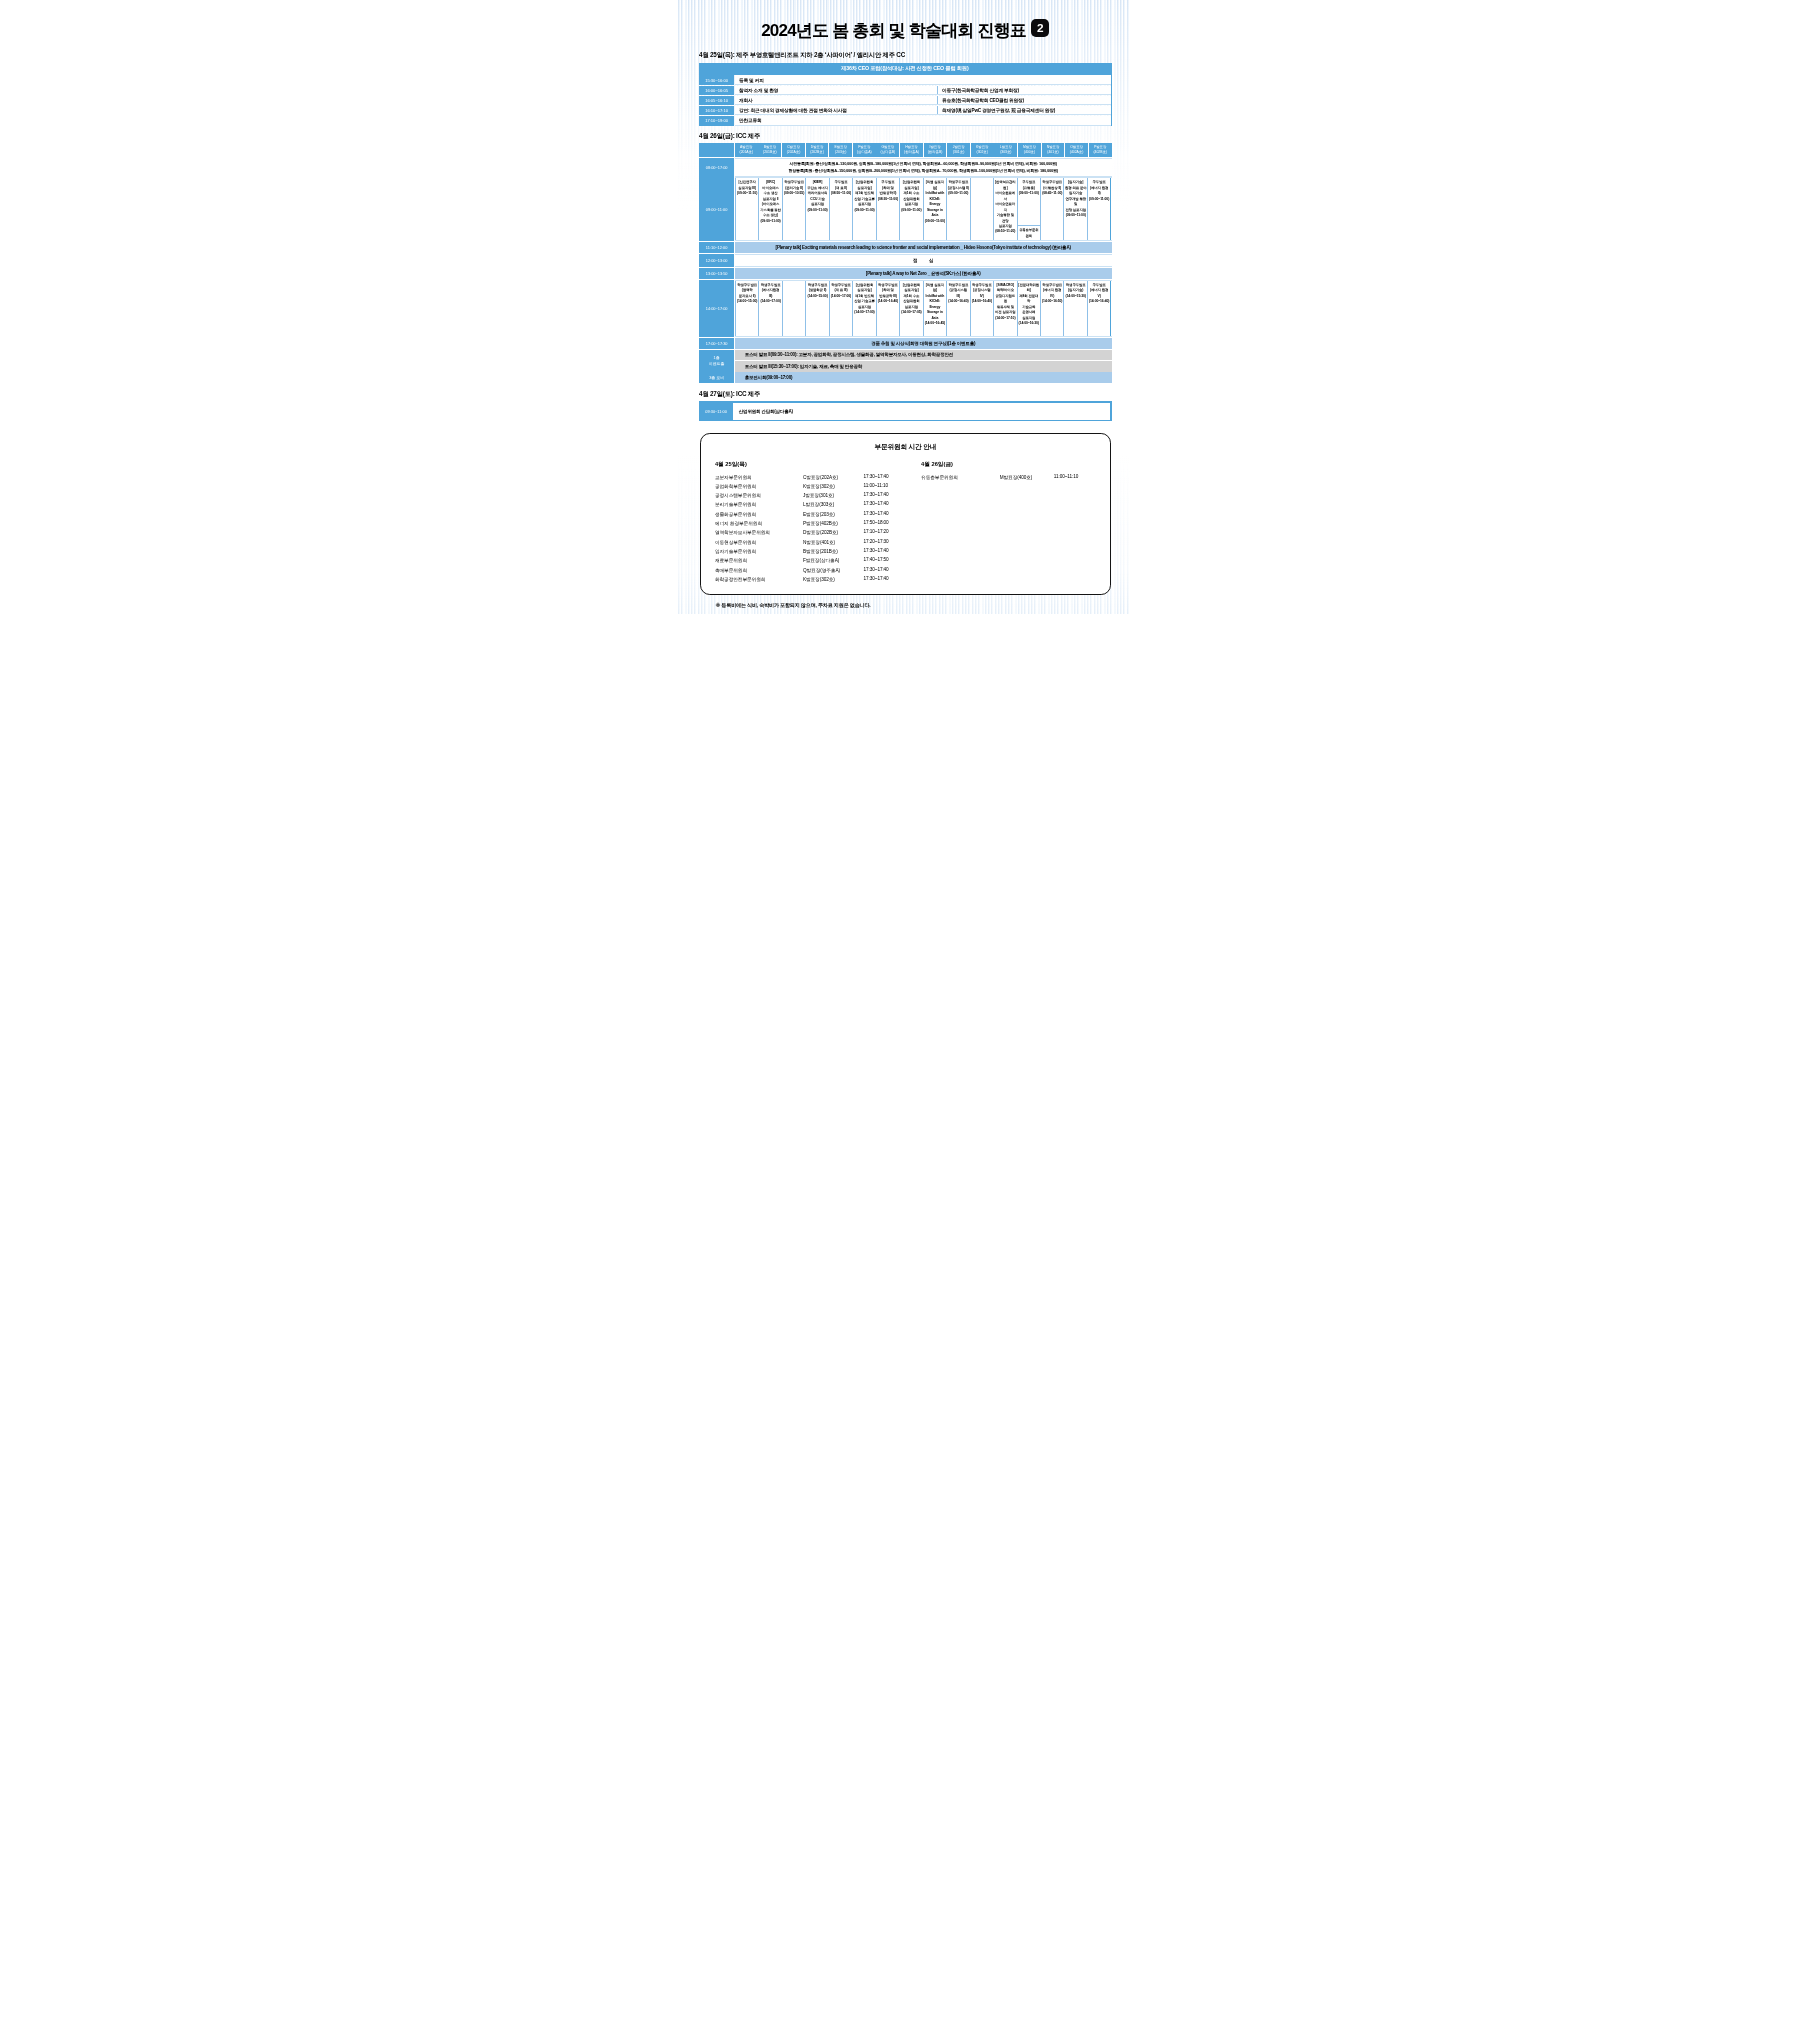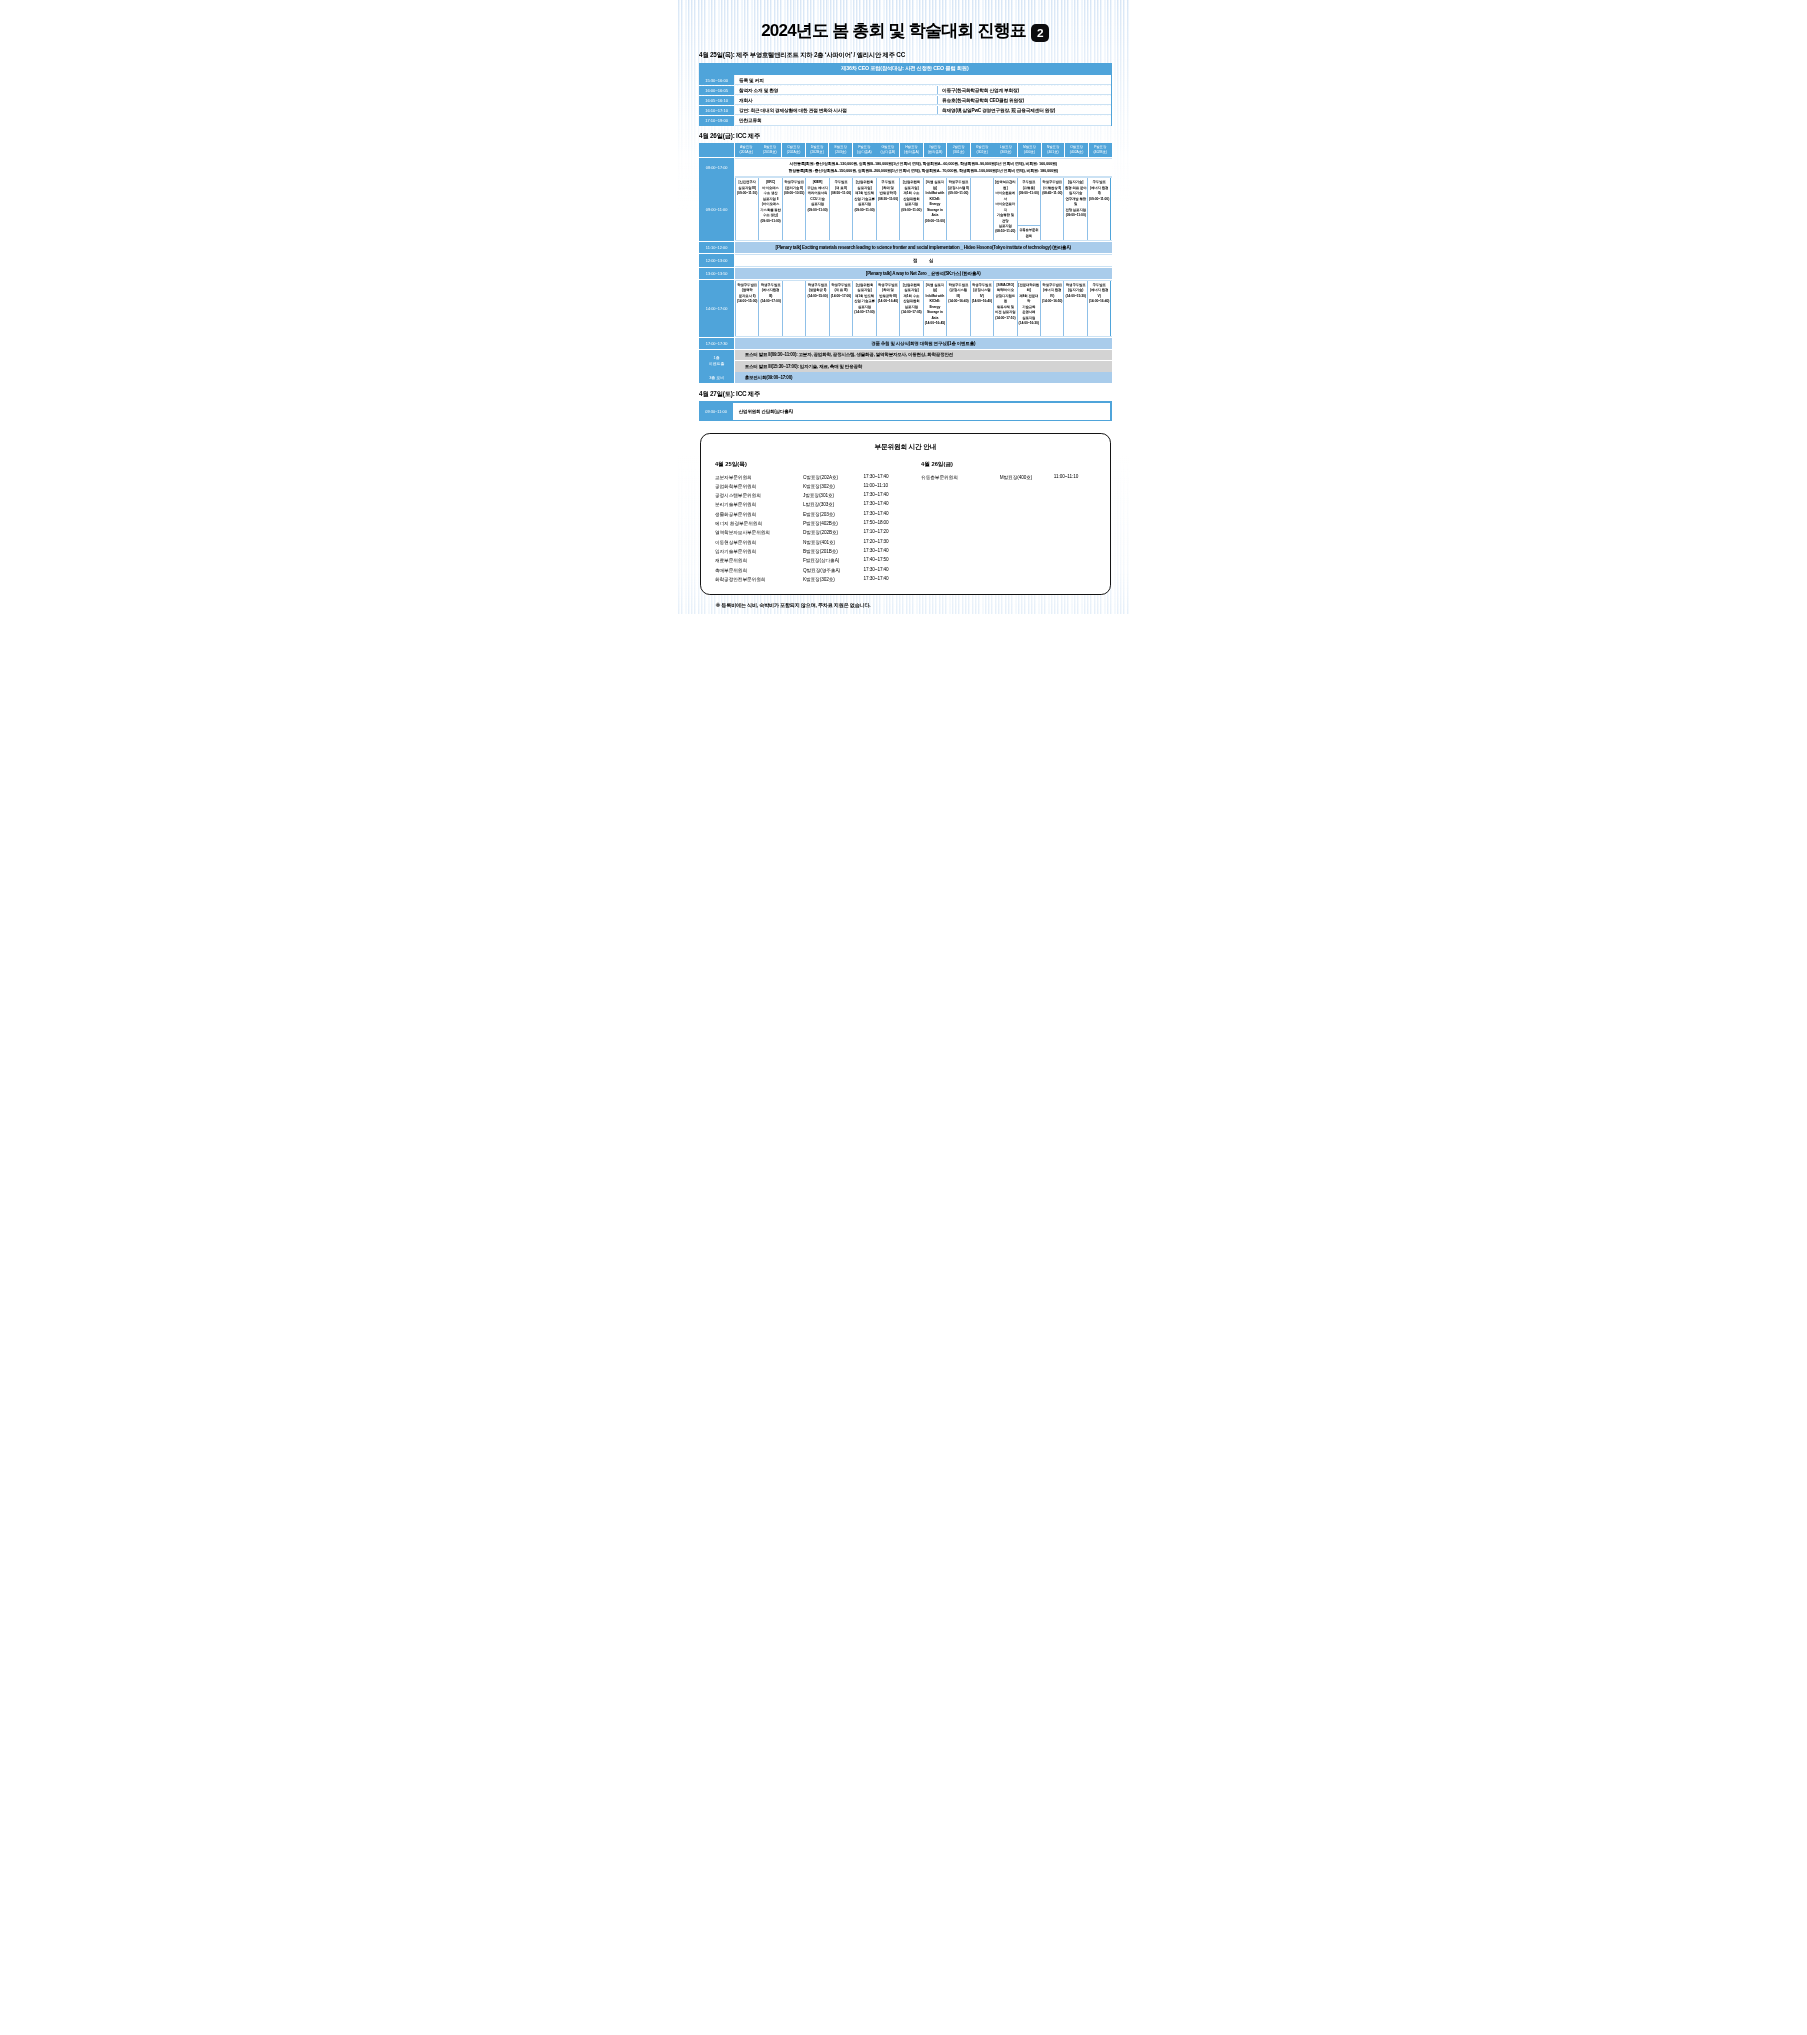--- a/index.html
+++ b/index.html
@@ -7,21 +7,21 @@
   body { font-family:"Liberation Sans","DejaVu Sans",sans-serif; color:#000; }
   .page {
     width:452px; min-height:589px; margin:0 auto; position:relative;
     background:
       linear-gradient(180deg, rgba(255,255,255,0) 0%, rgba(255,255,255,.92) 26%, #fff 34%, #fff 74%, rgba(255,255,255,.75) 93%, rgba(255,255,255,.35) 100%),
       repeating-linear-gradient(90deg, #d9e7f6 0 0.8px, #eef5fc 0.8px 2px, #ffffff 2px 3.3px);
   }
   .content { padding:7.3px 18px 5.7px 21.6px; }
 
   
-  .title-wrap { display:flex; align-items:flex-end; justify-content:center; gap:5.3px; margin:12.2px 0 9px; }
+  .title-wrap { display:flex; align-items:flex-start; justify-content:center; gap:5.3px; margin:12.2px 0 9px; }
   .page-title { font-size:17px; font-weight:bold; letter-spacing:-0.8px; }
   .badge { width:18px; height:18px; background:#0c0c0e; border-radius:4.9px; color:#fff;
            font-size:11.8px; font-weight:bold; display:flex; align-items:center; justify-content:center; }
 
   .sec-heading { font-size:6.3px; font-weight:bold; margin:4.1px 0 2.4px; letter-spacing:-0.2px; }
 
   
   .ceo { margin-bottom:6.5px; border-right:0.8px solid #4FA4DA; }
   .ceo-header { background:#4FA4DA; color:#fff; text-align:center; font-weight:bold;
                 font-size:5.3px; padding:2.4px 0; letter-spacing:-0.2px; }

